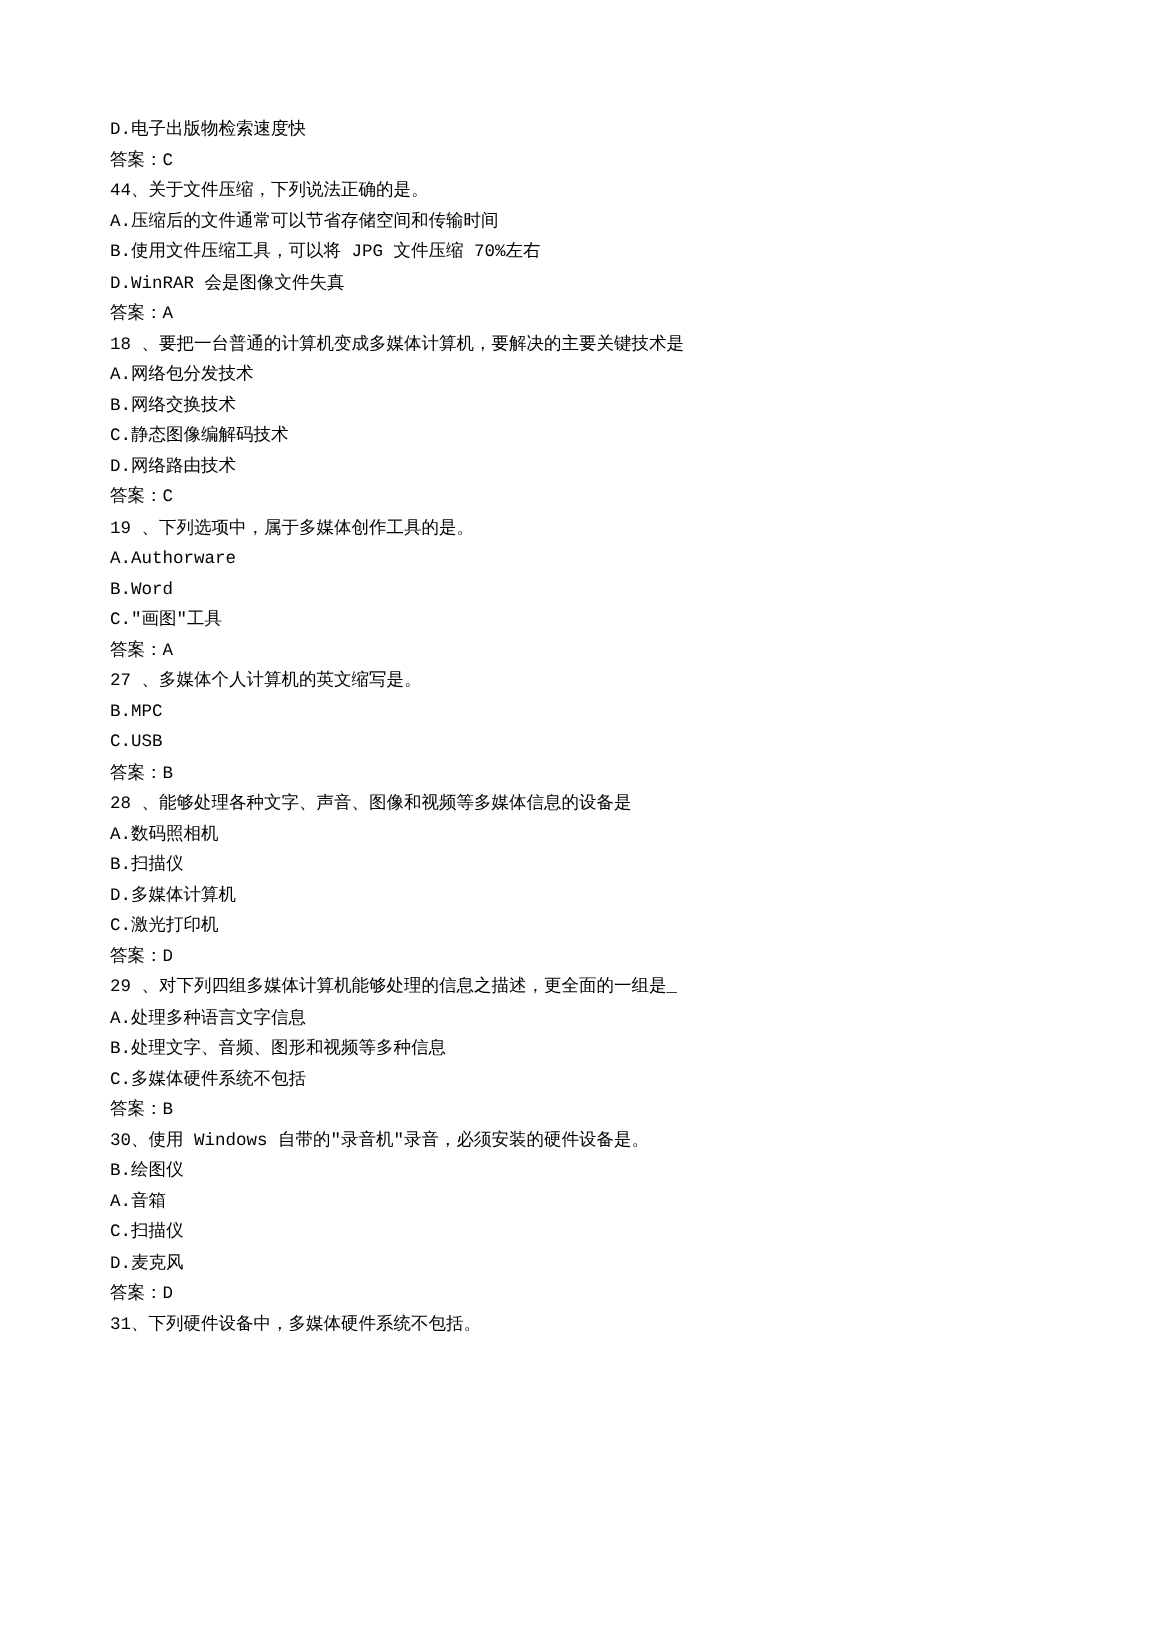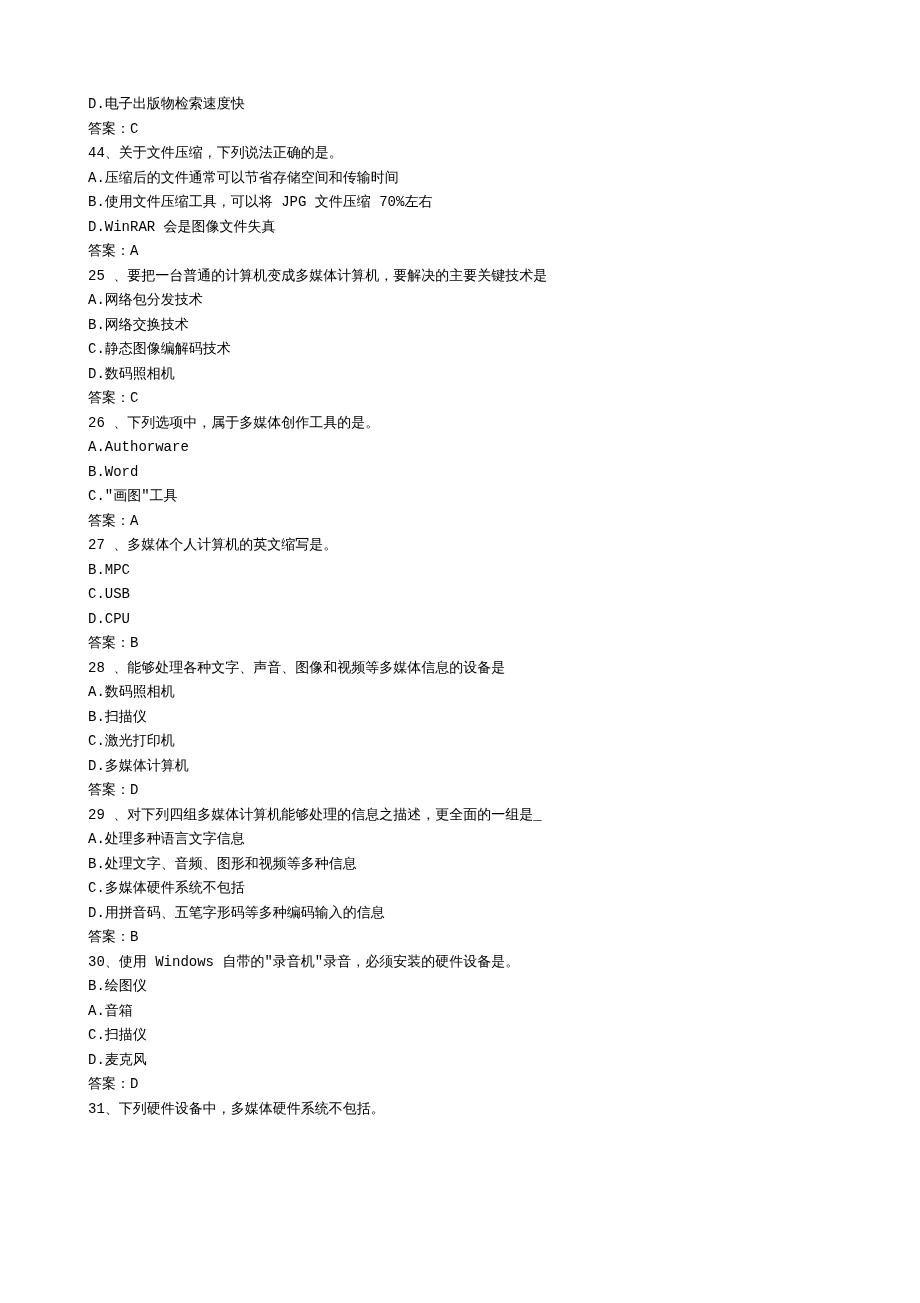--- a/index.html
+++ b/index.html
@@ -27,47 +27,45 @@
 <body>
 
 <div>
   <span class="line">D.电子出版物检索速度快</span>
   <span class="line">答案：C</span>
   <span class="line">44、关于文件压缩，下列说法正确的是。</span>
   <span class="line">A.压缩后的文件通常可以节省存储空间和传输时间</span>
   <span class="line">B.使用文件压缩工具，可以将 JPG 文件压缩 70%左右</span>
   <span class="line">D.WinRAR 会是图像文件失真</span>
   <span class="line">答案：A</span>
-  <span class="line">25  、要把一台普通的计算机变成多媒体计算机，要解决的主要关键技术是</span>
+  <span class="line">18  、要把一台普通的计算机变成多媒体计算机，要解决的主要关键技术是</span>
   <span class="line">A.网络包分发技术</span>
   <span class="line">B.网络交换技术</span>
   <span class="line">C.静态图像编解码技术</span>
-  <span class="line">D.数码照相机</span>
+  <span class="line">D.网络路由技术</span>
   <span class="line">答案：C</span>
-  <span class="line">26  、下列选项中，属于多媒体创作工具的是。</span>
+  <span class="line">19  、下列选项中，属于多媒体创作工具的是。</span>
   <span class="line">A.Authorware</span>
   <span class="line">B.Word</span>
   <span class="line">C."画图"工具</span>
   <span class="line">答案：A</span>
   <span class="line">27  、多媒体个人计算机的英文缩写是。</span>
   <span class="line">B.MPC</span>
   <span class="line">C.USB</span>
-  <span class="line">D.CPU</span>
   <span class="line">答案：B</span>
   <span class="line">28  、能够处理各种文字、声音、图像和视频等多媒体信息的设备是</span>
   <span class="line">A.数码照相机</span>
   <span class="line">B.扫描仪</span>
+  <span class="line">D.多媒体计算机</span>
   <span class="line">C.激光打印机</span>
-  <span class="line">D.多媒体计算机</span>
   <span class="line">答案：D</span>
   <span class="line">29  、对下列四组多媒体计算机能够处理的信息之描述，更全面的一组是_</span>
   <span class="line">A.处理多种语言文字信息</span>
   <span class="line">B.处理文字、音频、图形和视频等多种信息</span>
   <span class="line">C.多媒体硬件系统不包括</span>
-  <span class="line">D.用拼音码、五笔字形码等多种编码输入的信息</span>
   <span class="line">答案：B</span>
   <span class="line">30、使用 Windows 自带的"录音机"录音，必须安装的硬件设备是。</span>
   <span class="line">B.绘图仪</span>
   <span class="line">A.音箱</span>
   <span class="line">C.扫描仪</span>
   <span class="line">D.麦克风</span>
   <span class="line">答案：D</span>
   <span class="line">31、下列硬件设备中，多媒体硬件系统不包括。</span>
 </div>
 

